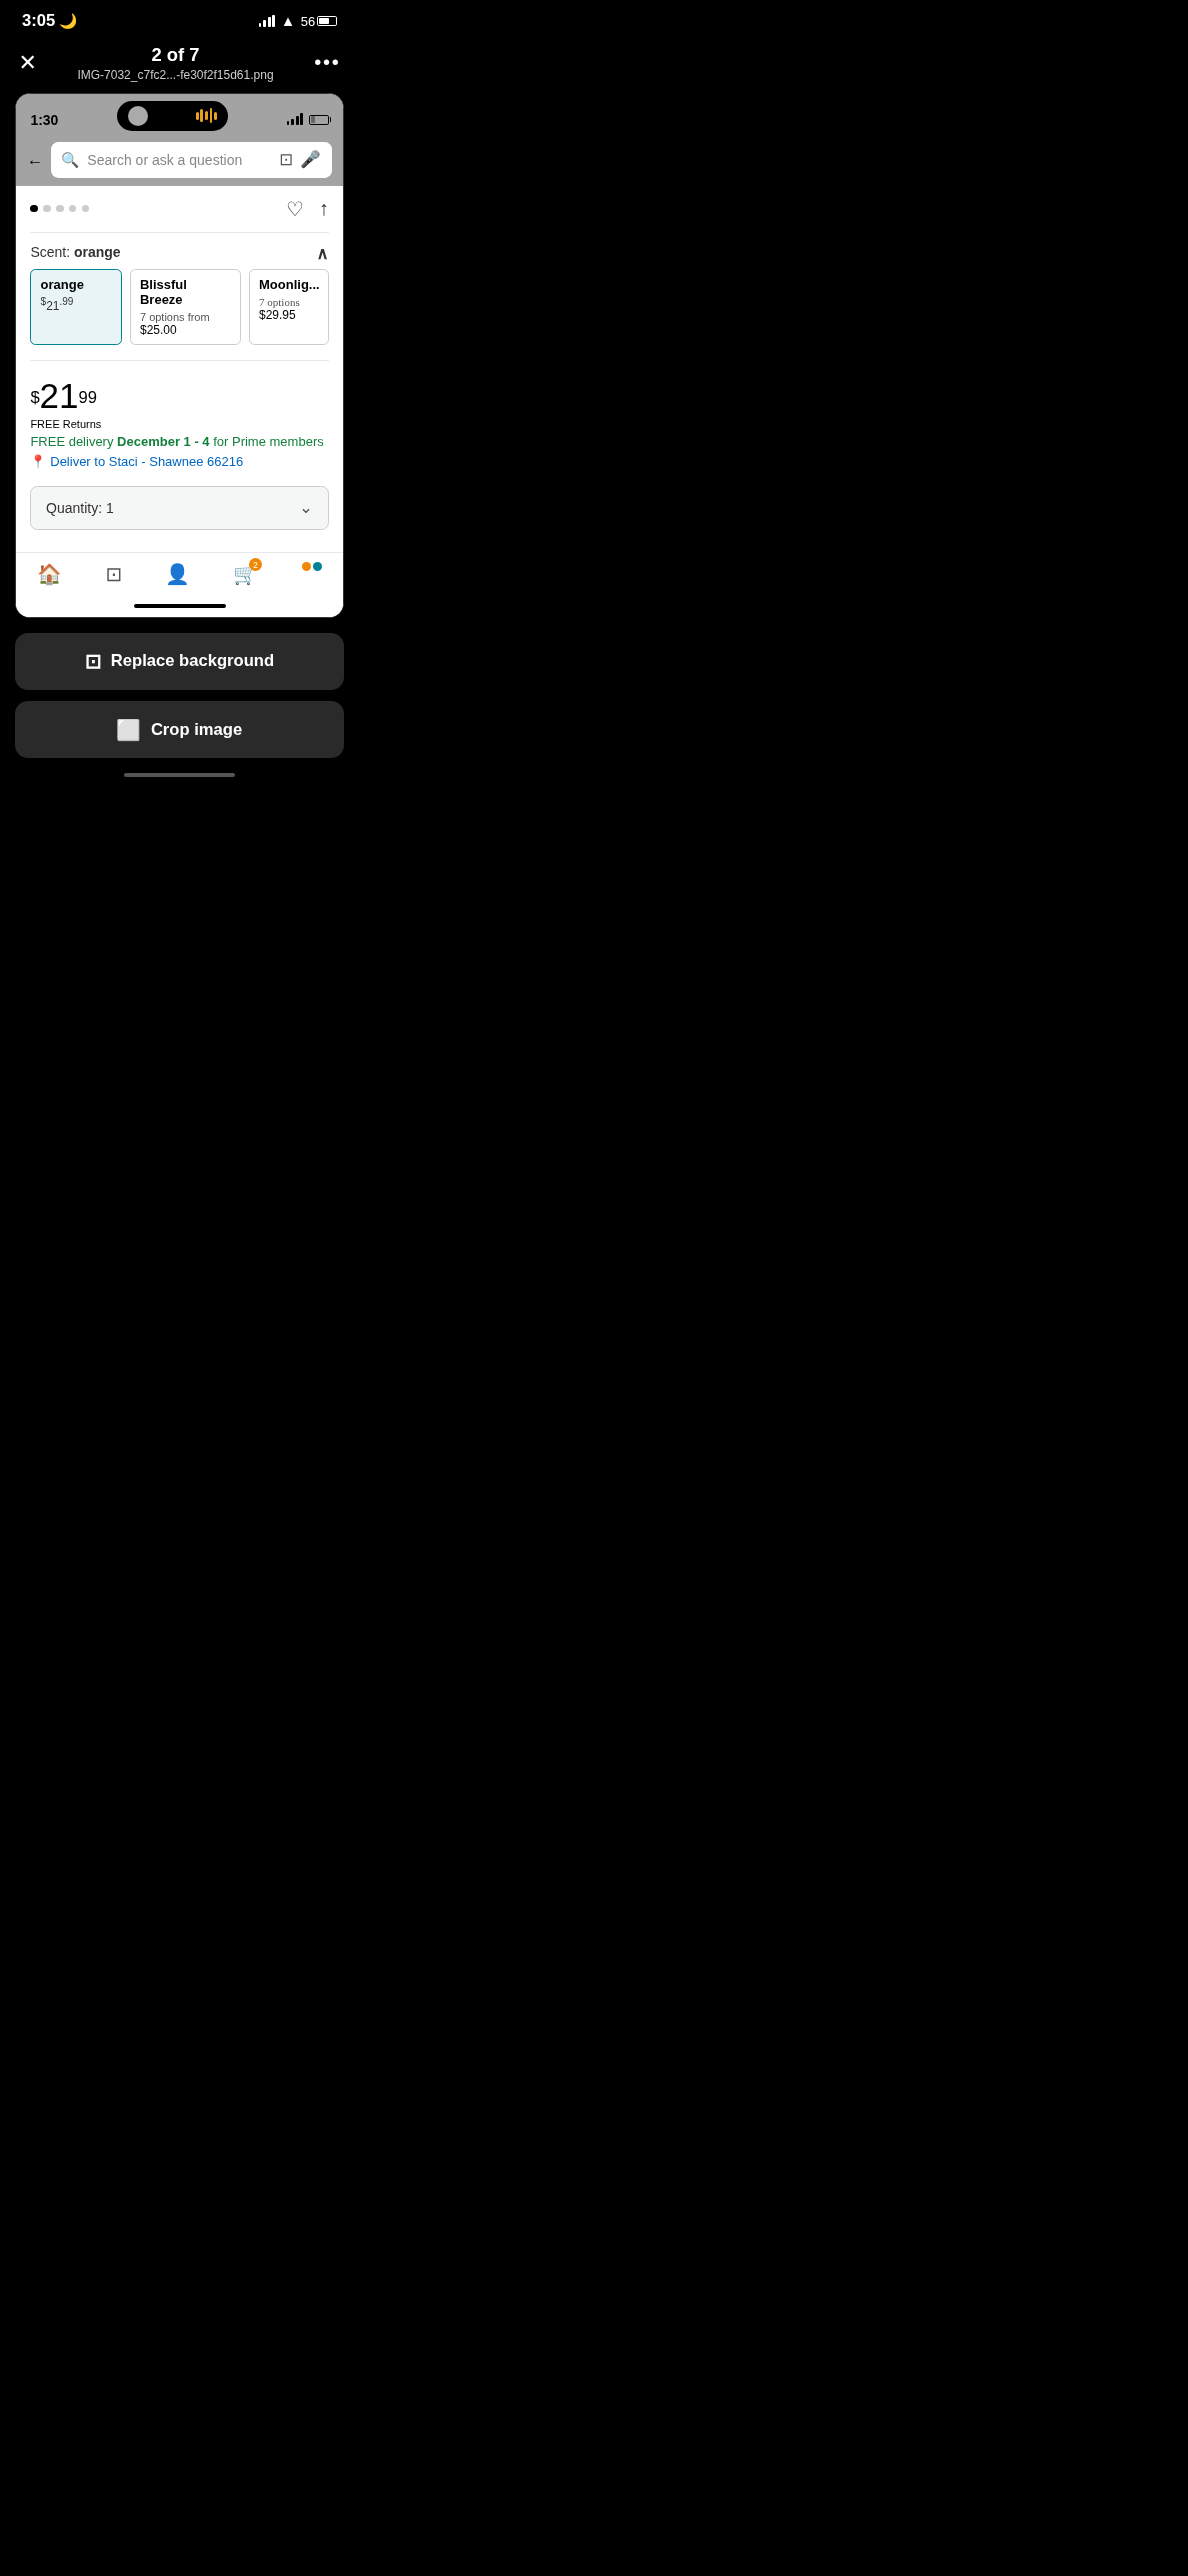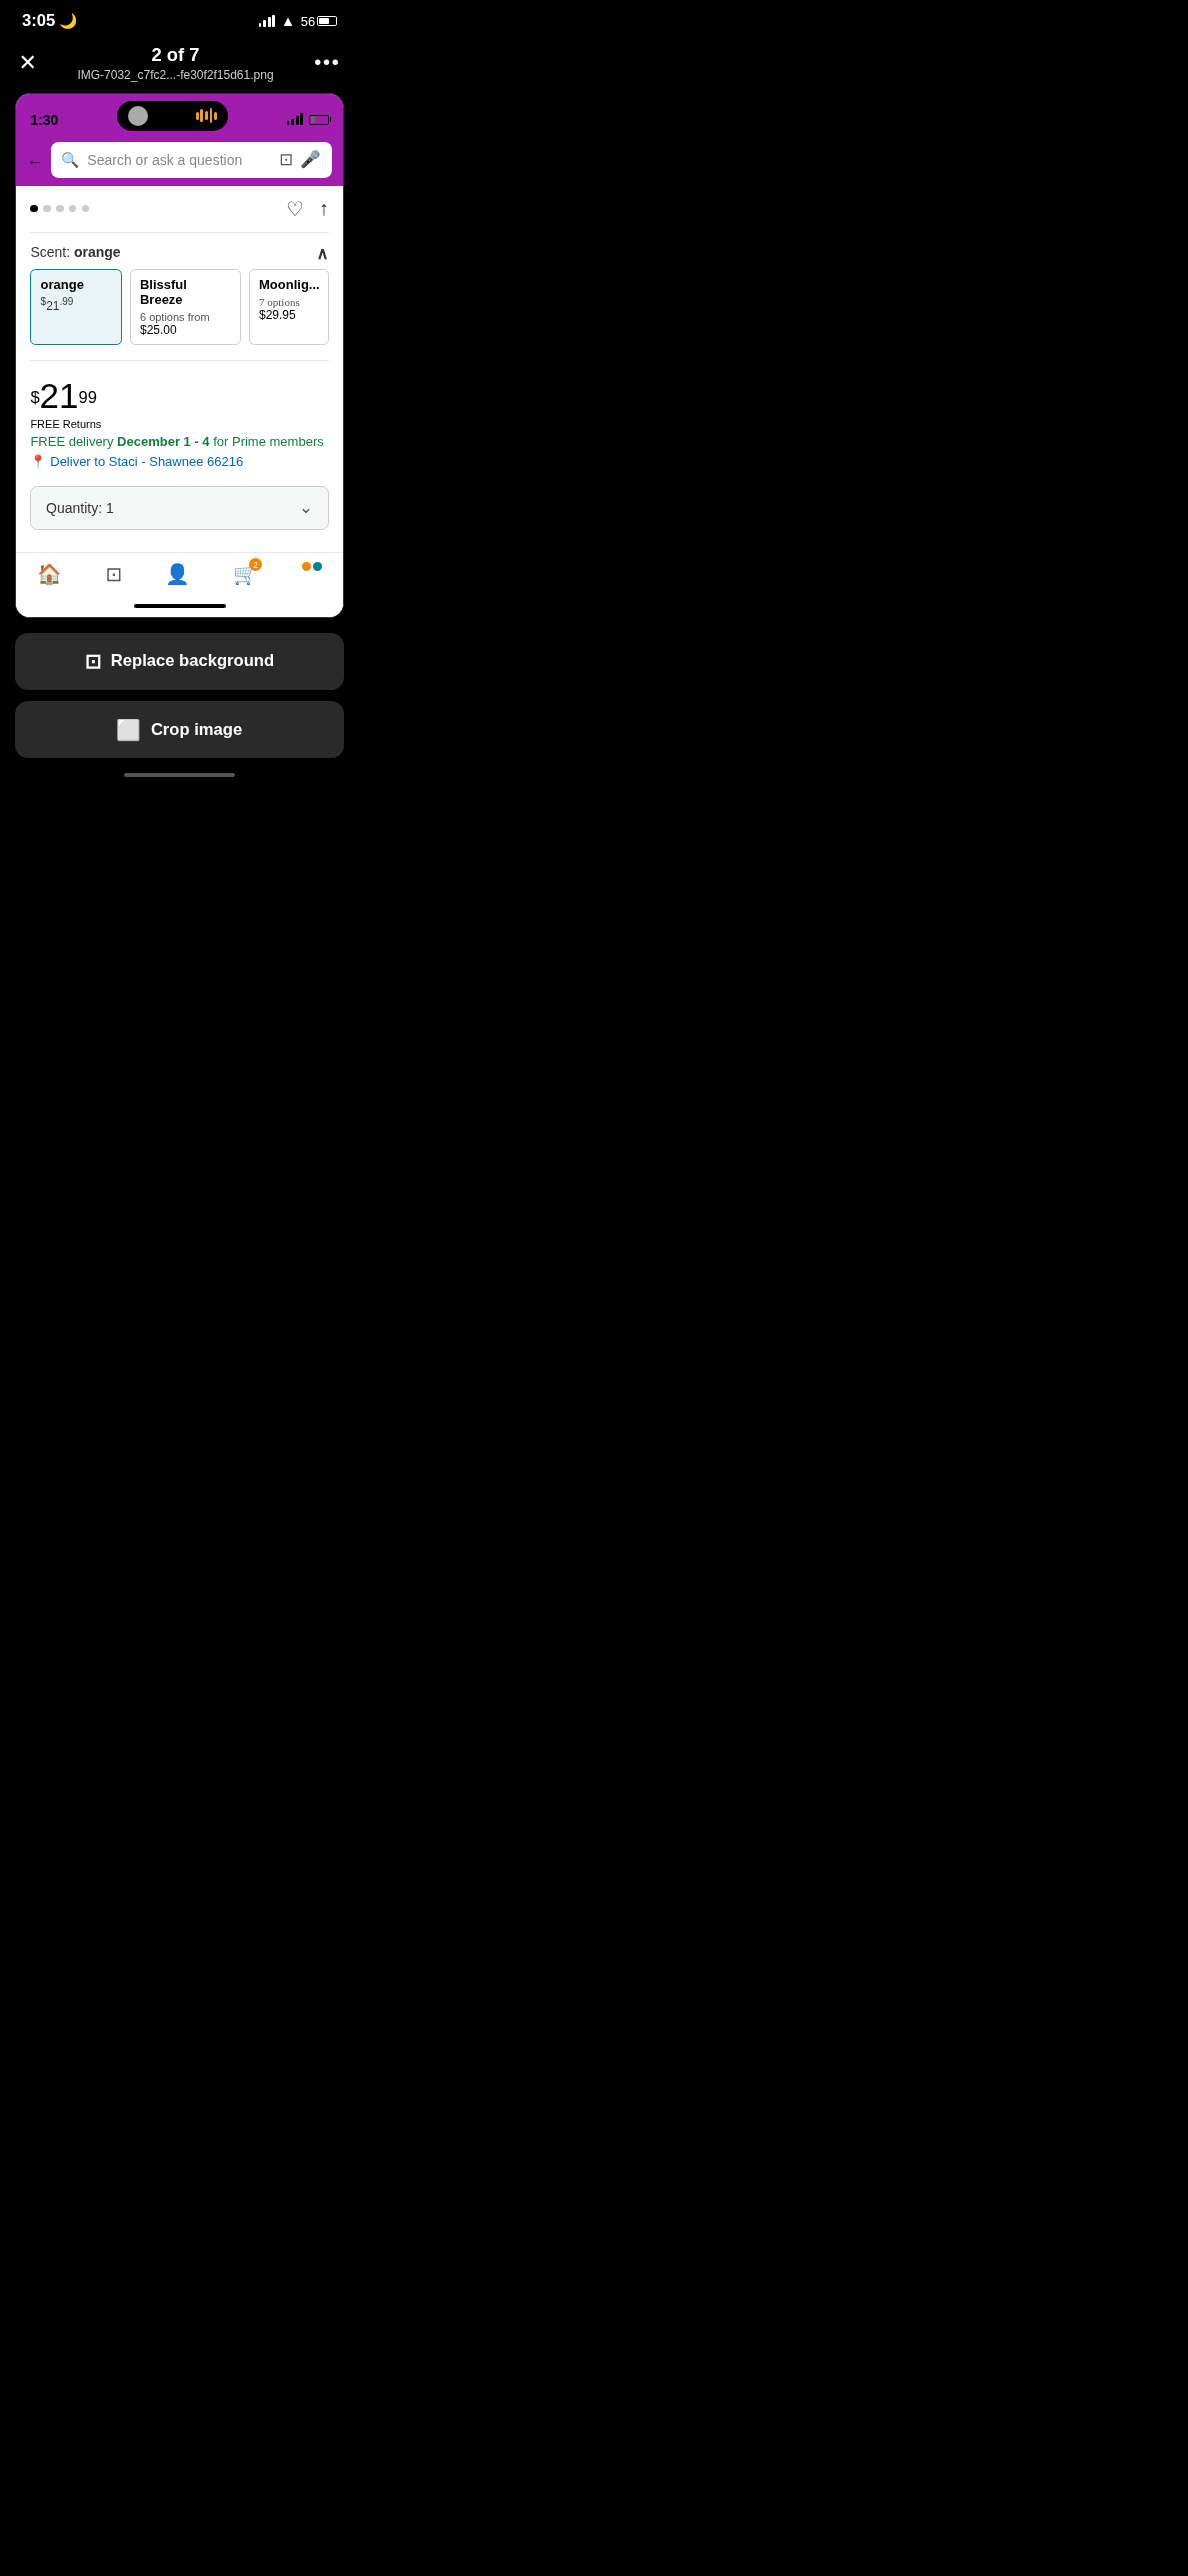--- a/index.html
+++ b/index.html
@@ -69,21 +69,21 @@
     .phone-frame {
       margin: 0 14.7px;
       background: #fff;
       border-radius: 14.7px;
       overflow: hidden;
       border: 1.8px solid #333;
     }
 
     
     .amazon-header {
-      background: #a21caf;
+      background: #a3a3a3;
       padding: 0 0 7.4px;
     }
     .amazon-status-bar {
       display: flex;
       justify-content: space-between;
       align-items: center;
       padding: 7.4px 14.7px 3.7px;
     }
     .amazon-time {
       font-size: 14px;
@@ -611,21 +611,21 @@
 
         <div class="scent-option selected">
           <div class="scent-name">orange</div>
           <div class="scent-price">
             <span class="dollar">$</span>21<span class="cents">.99</span>
           </div>
         </div>
 
         <div class="scent-option">
           <div class="scent-name">Blissful Breeze</div>
-          <div class="scent-price" style="font-size:11px;color:#555;">6 options from</div>
+          <div class="scent-price" style="font-size:11px;color:#555;">7 options from</div>
           <div style="font-size:12px;">$25.00</div>
         </div>
 
         <div class="scent-option" style="min-width:74px;">
           <div class="scent-name">Moonlig...</div>
           <div class="scent-price" style="font-size:11px;color:#555;font-family:Liberation Serif, serif;">7 options</div>
           <div style="font-size:12px;">$29.95</div>
         </div>
       </div>
     </div>

